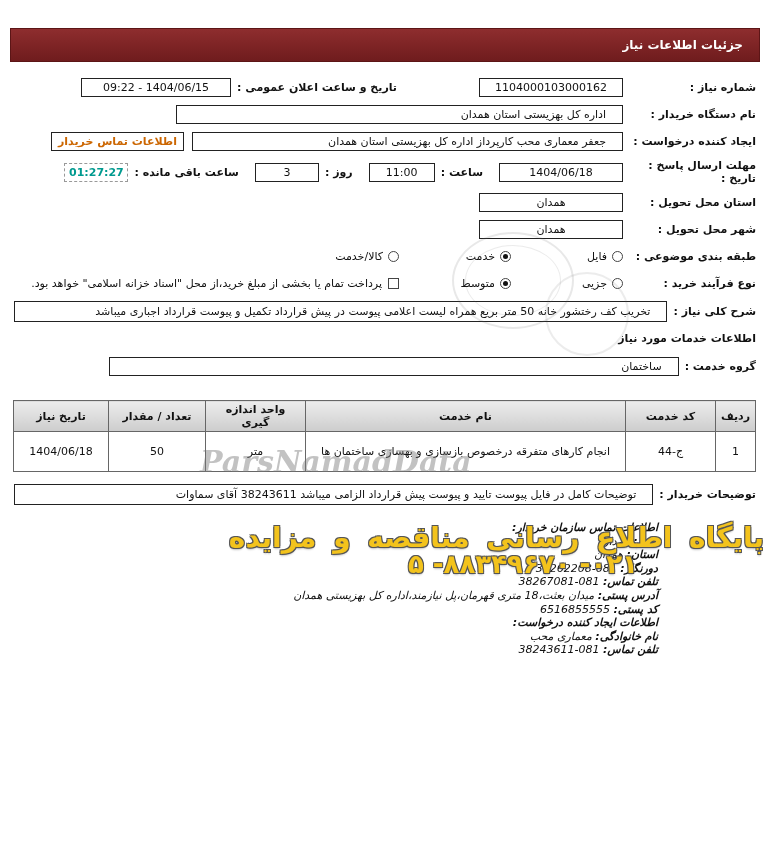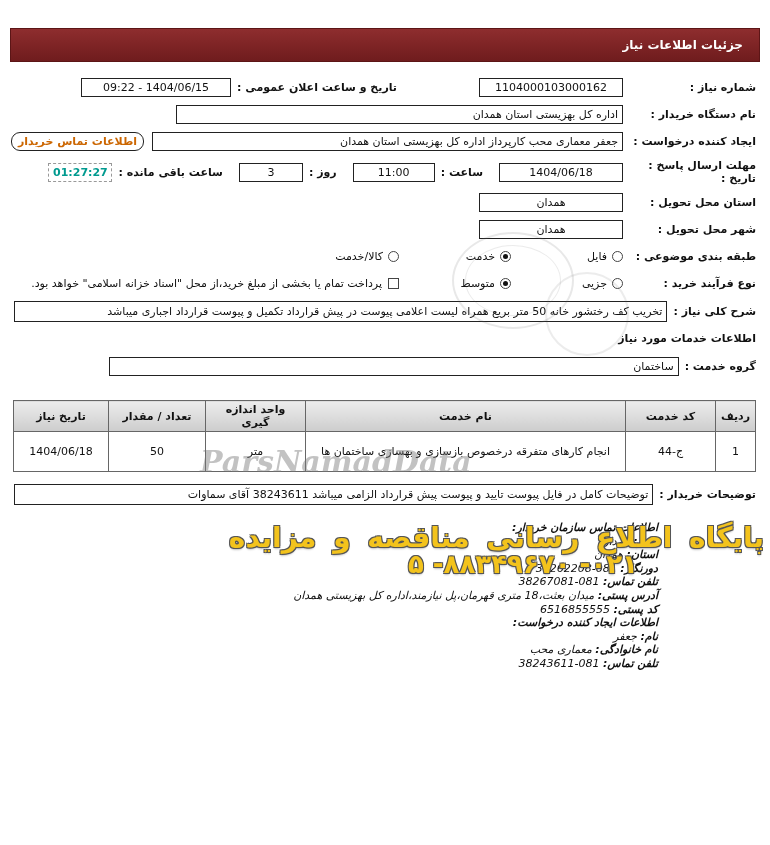--- a/index.html
+++ b/index.html
@@ -19,31 +19,31 @@
     display: flex; align-items: center;
     padding: 16px 16px;
     color: #fff; font-weight: bold; font-size: 12px;
   }
   .form { padding: 16px 14px 0; }
   .frow { display: flex; align-items: center; margin-bottom: 8px; min-height: 19px; }
   .flabel { flex: none; width: 133px; font-weight: bold; }
   .flabel.auto { width: auto; margin-left: 6px; }
   .inp {
     flex: none; display: flex; align-items: center;
-    height: 19px; border: 1px solid #222; background: #fff; padding: 0 4px;
+    height: 19px; border: 1px solid #222; background: #fff; padding: 0 16px;
     overflow: hidden; white-space: nowrap;
   }
   .center { justify-content: center; }
   .start  { justify-content: flex-start; }
   .grow   { flex: 1 1 auto; }
-  .w64{width:64px}.w66{width:82px}.w124{width:124px}.w133{width:133px}
-  .w144{width:144px}.w150{width:150px}.w397{width:471px}.w447{width:447px}.w570{width:570px}
+  .w64{width:64px}.w66{width:66px}.w124{width:124px}.w133{width:133px}
+  .w144{width:144px}.w150{width:150px}.w397{width:431px}.w447{width:447px}.w570{width:570px}
   .gap { margin-right: 82px; }
   .mini { font-weight: bold; margin: 0 16px 0 6px; flex: none; }
-  .link { color: #cc6600; font-weight: bold; margin-right: 8px; cursor: pointer; border-radius: 9px; }
+  .link { color: #cc6600; font-weight: bold; margin-right: 8px; cursor: pointer; }
   .greentime { color: #009a8f; border: 1px dashed #999; font-weight: bold; }
   .opt { display: flex; align-items: center; width: 112px; flex: none; }
   .radio {
     width: 11px; height: 11px; border: 1px solid #444; border-radius: 50%;
     background: #fff; margin-left: 5px; display: flex; flex: none;
   }
   .radio.sel::after { content: ""; width: 5px; height: 5px; border-radius: 50%; background: #111; margin: auto; }
   .checkbox {
     width: 11px; height: 11px; border: 1px solid #444; background: #fff;
     margin-left: 6px; flex: none; display: flex;
@@ -209,21 +209,20 @@
 
   <div class="contact">
     <div class="cline b">اطلاعات تماس سازمان خریدار:</div>
     <div class="cline"><span class="b">شهر:</span> <span>همدان</span></div>
     <div class="cline"><span class="b">استان:</span> <span>همدان</span></div>
     <div class="cline"><span class="b">دورنگار:</span> <span>081-38262208</span></div>
     <div class="cline"><span class="b">تلفن تماس:</span> <span>081-38267081</span></div>
     <div class="cline"><span class="b">آدرس پستی:</span> <span>میدان بعثت،18 متری قهرمان،پل نیازمند،اداره کل بهزیستی همدان</span></div>
     <div class="cline"><span class="b">کد پستی:</span> <span>6516855555</span></div>
     <div class="cline b">اطلاعات ایجاد کننده درخواست:</div>
-    <div class="cline"><span class="b">نام:</span> <span>جعفر</span></div>
     <div class="cline"><span class="b">نام خانوادگی:</span> <span>معماری محب</span></div>
     <div class="cline"><span class="b">تلفن تماس:</span> <span>081-38243611</span></div>
   </div>
 
 </div>
 
 <div class="wm" id="wm-stamp"></div>
 <div class="wm" id="wm-stamp2"></div>
 <div class="wm" id="wm-brand">ParsNamadData</div>
 <div class="wm" id="wm-slogan">پایگاه اطلاع رسانی مناقصه و مزایده</div>

